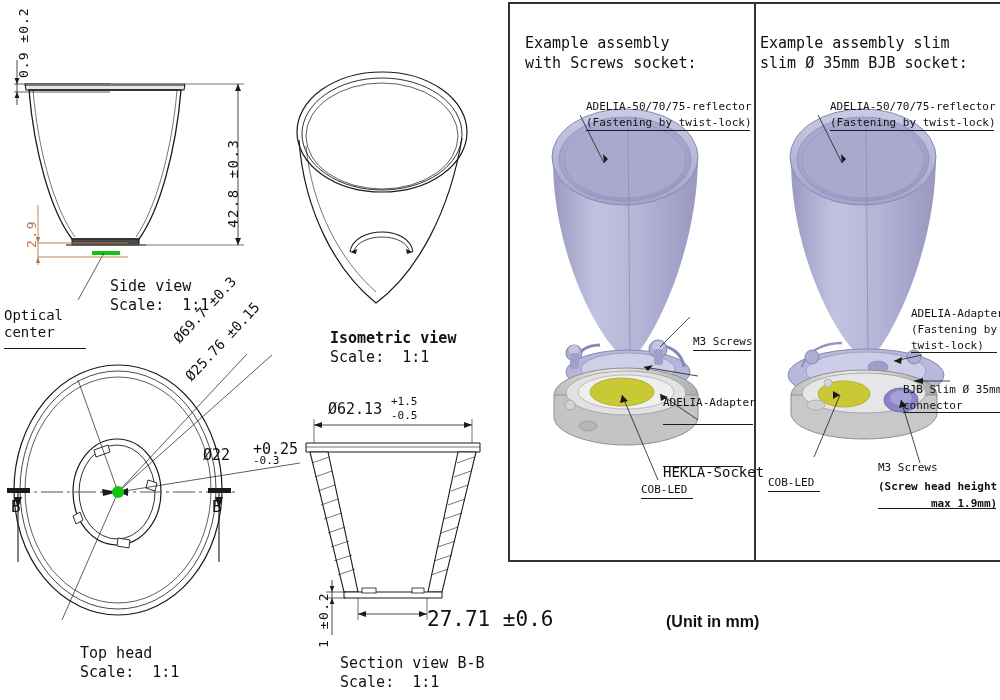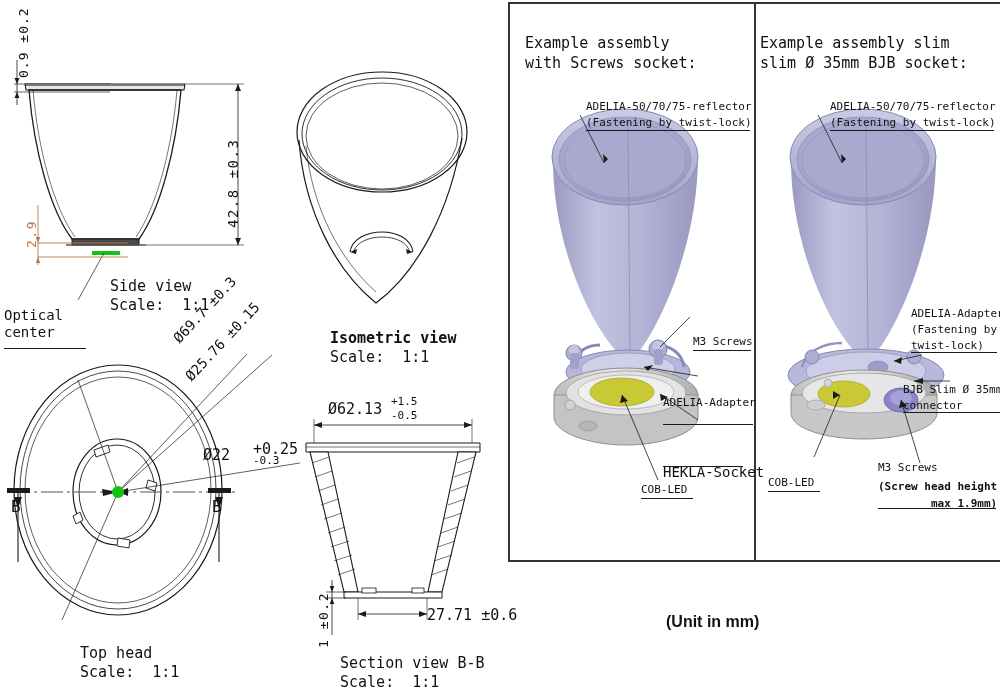--- a/index.html
+++ b/index.html
@@ -184,21 +184,21 @@
   <path d="M58,219 l8,-3 l0,6 z" fill="#1a1a1a"></path>
   <path d="M127,219 l-8,-3 l0,6 z" fill="#1a1a1a"></path>
   <line x1="58" y1="203" x2="58" y2="225" stroke="#1a1a1a" stroke-width="0.6"></line>
   <line x1="127" y1="203" x2="127" y2="225" stroke="#1a1a1a" stroke-width="0.6"></line>
 </svg>
 
 <div class="txt mono" style="left:328px;top:401px;font-size:15px;">Ø62.13</div>
 <div class="txt mono" style="left:391px;top:396px;font-size:11px;">+1.5</div>
 <div class="txt mono" style="left:391px;top:410px;font-size:11px;">-0.5</div>
 
-<div class="txt mono" style="left:427px;top:607px;font-size:15px;">27.71 ±0.6</div>
+<div class="txt mono" style="left:427px;top:607px;font-size:21px;">27.71 ±0.6</div>
 
 <div class="txt mono vert" style="left:316px;top:648px;font-size:13px;letter-spacing:1.5px;transform:rotate(-90deg);">1 ±0.2</div>
 
 <div class="txt mono" style="left:340px;top:655px;font-size:15px;">Section view B-B</div>
 <div class="txt mono" style="left:340px;top:674px;font-size:15px;">Scale:  1:1</div>
 
 <div class="panel" style="left:508px;top:2px;width:246px;height:556px;"></div>
 <div class="panel" style="left:754px;top:2px;width:252px;height:556px;"></div>
 
 <div class="txt mono" style="left:525px;top:33px;font-size:15px;line-height:1.35;">Example assembly

